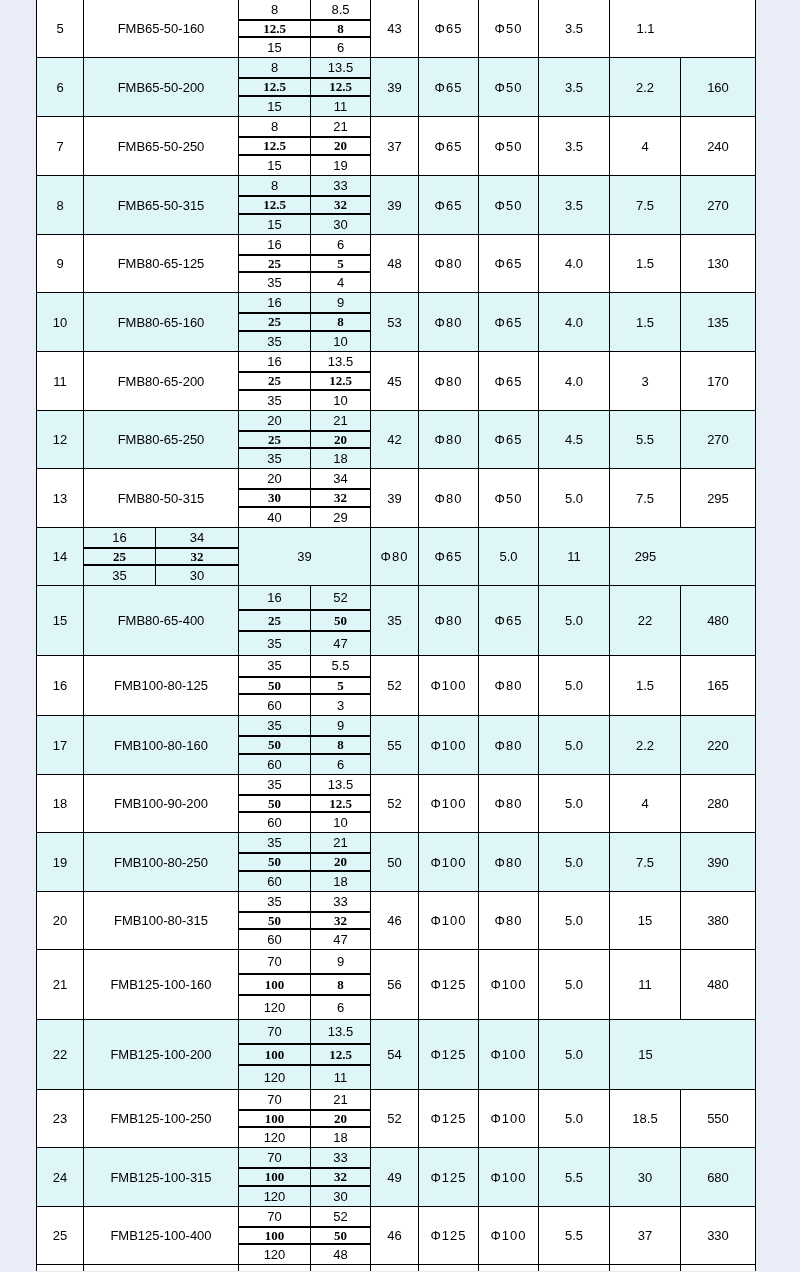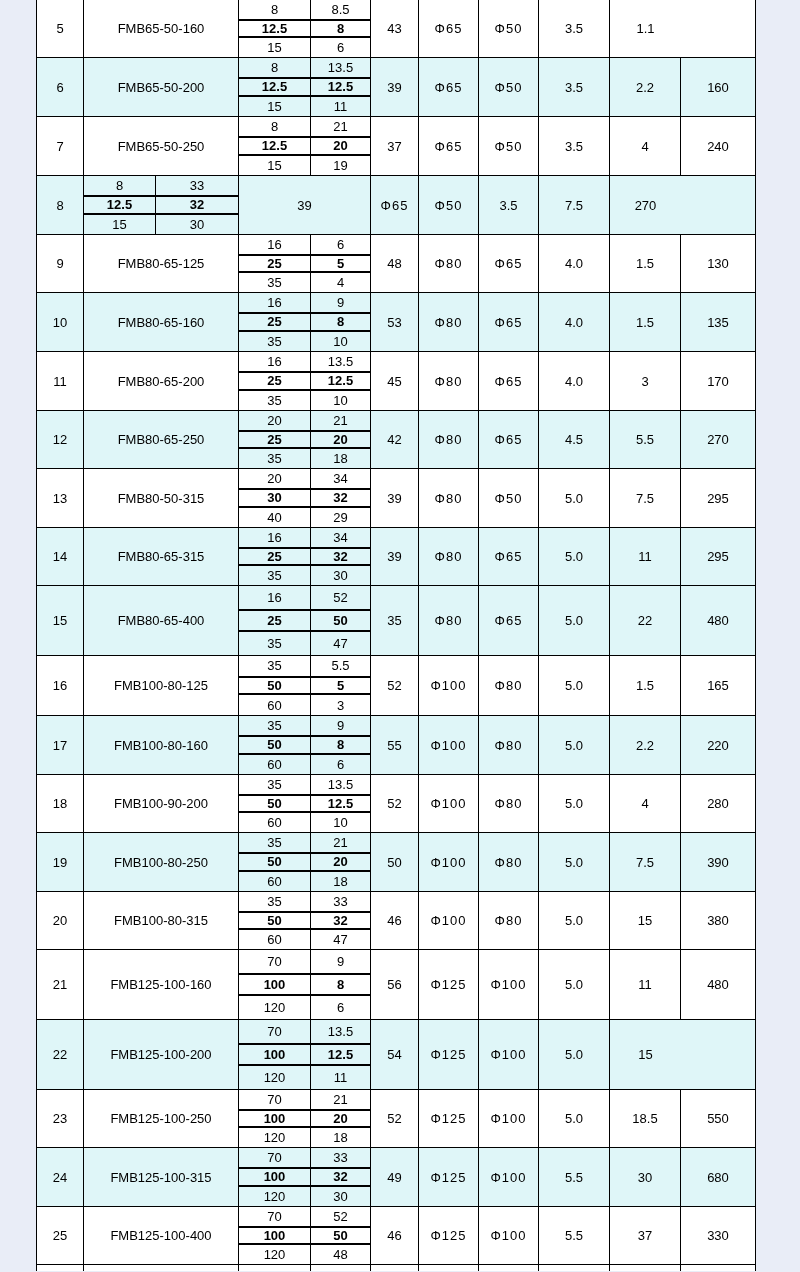--- a/index.html
+++ b/index.html
@@ -36,21 +36,21 @@
     box-sizing:border-box;border-right:1px solid #000;
     display:flex;align-items:center;justify-content:center;
     font-size:13px;line-height:1;white-space:nowrap;overflow:hidden;
   }
   .val:last-child{border-right:none;}
   .ph{
     box-sizing:border-box;border-right:1px solid #000;
     display:grid;grid-template-rows:1fr 1fr 1fr;
   }
   .pt{display:grid;grid-template-columns:72px 1fr;box-sizing:border-box;}
-  .pt:nth-child(2){border-top:2px solid #000;border-bottom:2px solid #000;font-weight:bold;}
+  .pt:nth-child(2){border-top:2px solid #000;border-bottom:2px solid #000;font-weight:bold;font-family:Liberation Serif, serif;}
   .pt .cell:last-child{border-right:none;}
   .phi{letter-spacing:1px;}
   .partial .pt:nth-child(2){border-top:none;border-bottom:none;}
 </style>
 </head>
 <body>
 
 <div class="page">
   <div class="pump-table" id="table-root">
   <div class="grp">
@@ -122,20 +122,21 @@
     <div class="cell val">37</div>
     <div class="cell val phi">Φ65</div>
     <div class="cell val phi">Φ50</div>
     <div class="cell val">3.5</div>
     <div class="cell val">4</div>
     <div class="cell val">240</div>
   </div>
 
   <div class="grp shade">
     <div class="cell c-no">8</div>
+    <div class="cell c-model">FMB65-50-315</div>
     <div class="ph">
       <div class="pt">
         <div class="cell">8</div>
         <div class="cell">33</div>
       </div>
       <div class="pt">
         <div class="cell">12.5</div>
         <div class="cell">32</div>
       </div>
       <div class="pt">
@@ -271,21 +272,20 @@
     <div class="cell val">39</div>
     <div class="cell val phi">Φ80</div>
     <div class="cell val phi">Φ50</div>
     <div class="cell val">5.0</div>
     <div class="cell val">7.5</div>
     <div class="cell val">295</div>
   </div>
 
   <div class="grp shade">
     <div class="cell c-no">14</div>
-    <div class="cell c-model">FMB80-65-315</div>
     <div class="ph">
       <div class="pt">
         <div class="cell">16</div>
         <div class="cell">34</div>
       </div>
       <div class="pt">
         <div class="cell">25</div>
         <div class="cell">32</div>
       </div>
       <div class="pt">

